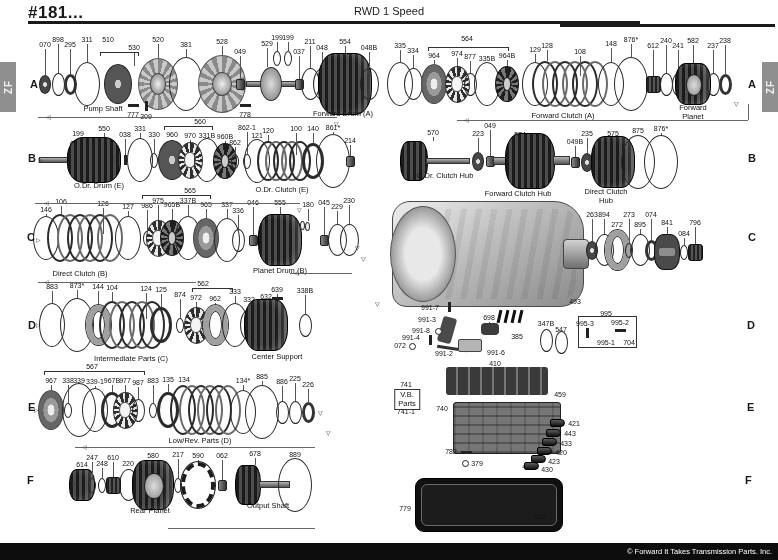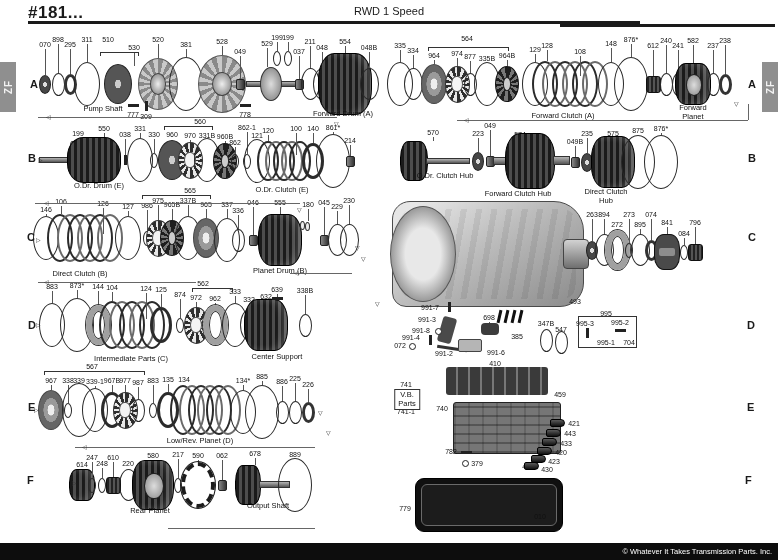--- a/index.html
+++ b/index.html
@@ -605,21 +605,21 @@
       <div class="caption" style="left: 99px; top: 182px;">O.Dr. Drum (E)</div>
       <div class="caption" style="left: 282px; top: 186px;">O.Dr. Clutch (E)</div>
       <div class="caption" style="left: 445px; top: 172px;">O.Dr. Clutch Hub</div>
       <div class="caption" style="left: 518px; top: 190px;">Forward Clutch Hub</div>
       <div class="caption" style="left: 606px; top: 188px;">Direct Clutch
 Hub</div>
       <div class="caption" style="left: 80px; top: 270px;">Direct Clutch (B)</div>
       <div class="caption" style="left: 280px; top: 267px;">Planet Drum (B)</div>
       <div class="caption" style="left: 131px; top: 355px;">Intermediate Parts (C)</div>
       <div class="caption" style="left: 277px; top: 353px;">Center Support</div>
-      <div class="caption" style="left: 200px; top: 437px;">Low/Rev. Planet (D)</div>
+      <div class="caption" style="left: 200px; top: 437px;">Low/Rev. Parts (D)</div>
       <div class="caption" style="left: 150px; top: 507px;">Rear Planet</div>
       <div class="caption" style="left: 268px; top: 502px;">Output Shaft</div>
       <div class="caption box" style="left: 407px; top: 389px;">V.B.
 Parts</div>
       <div class="bracket-line" style="left: 100px; top: 52px; width: 38px;"></div>
       <div class="bracket-tick" style="left: 100px; top: 52px;"></div>
       <div class="bracket-tick" style="left: 138px; top: 52px;"></div>
       <div class="part-label" style="left: 108px; top: 36px;">510</div>
       <div class="bracket-line" style="left: 428px; top: 47px; width: 80px;"></div>
       <div class="bracket-tick" style="left: 428px; top: 47px;"></div>
@@ -665,21 +665,21 @@
       <div class="glyph" style="left: 36px; top: 322px;">▷</div>
       <div class="glyph" style="left: 375px; top: 301px;">▽</div>
       <div class="glyph" style="left: 34px; top: 407px;">▷</div>
       <div class="glyph" style="left: 82px; top: 444px;">◁</div>
       <div class="glyph" style="left: 318px; top: 410px;">▽</div>
       <div class="glyph" style="left: 326px; top: 430px;">▽</div>
       <div class="glyph" style="left: 72px; top: 480px;">▷</div>
     </div>
 
   <div id="footer">
-    <span>© Whatever It Takes Transmission Parts. Inc.</span>
+    <span>© Forward It Takes Transmission Parts. Inc.</span>
   </div>
 <div class="row-letter" style="left: 30px; top: 78px;">A</div>
     <div class="row-letter" style="left: 28px; top: 152px;">B</div>
     <div class="row-letter" style="left: 27px; top: 231px;">C</div>
     <div class="row-letter" style="left: 28px; top: 319px;">D</div>
     <div class="row-letter" style="left: 28px; top: 401px;">E</div>
     <div class="row-letter" style="left: 27px; top: 474px;">F</div>
     <div class="row-letter" style="left: 748px; top: 78px;">A</div>
     <div class="row-letter" style="left: 748px; top: 152px;">B</div>
     <div class="row-letter" style="left: 748px; top: 231px;">C</div>

